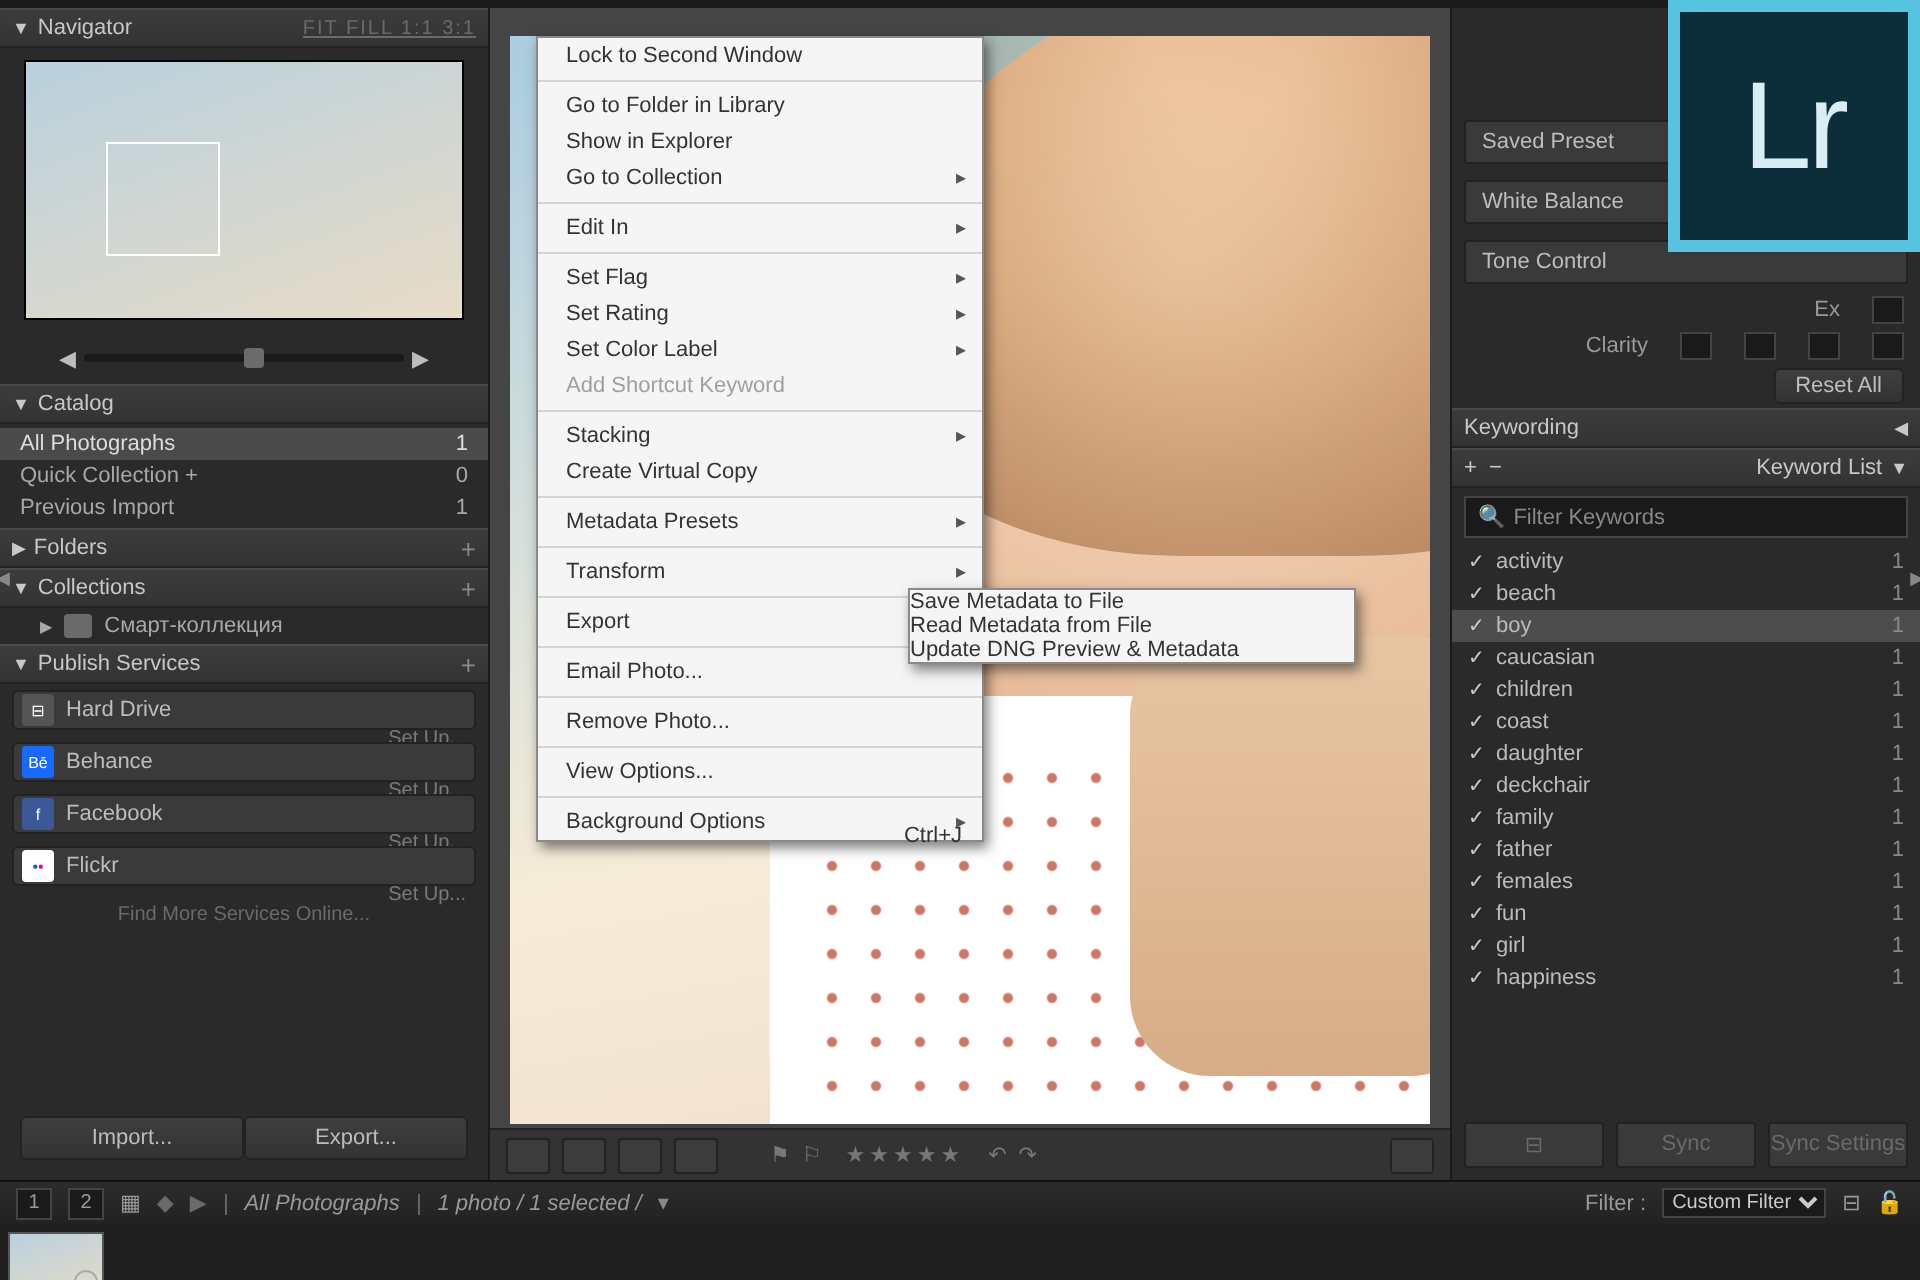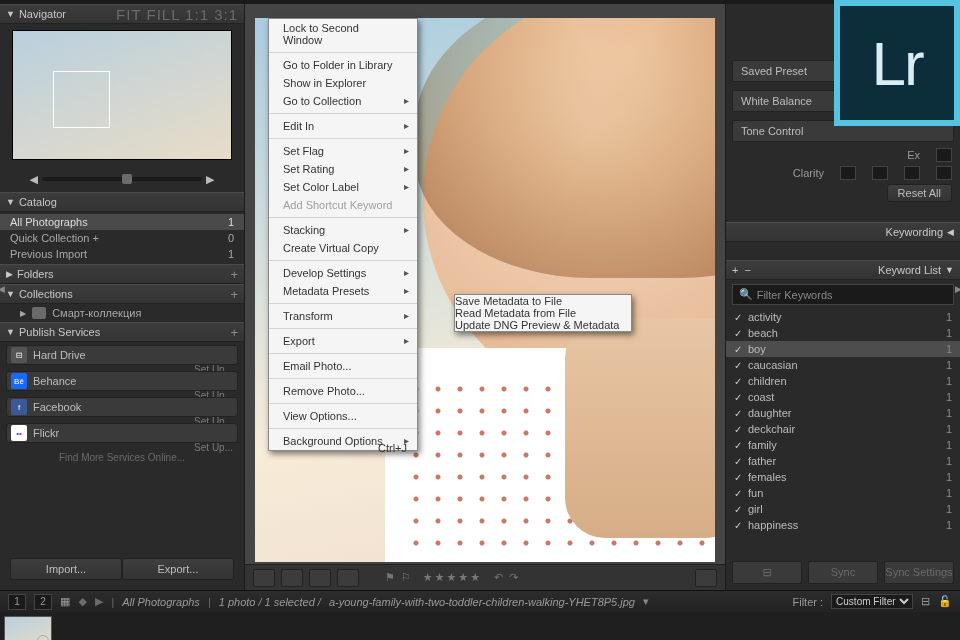--- a/index.html
+++ b/index.html
@@ -5,23 +5,23 @@
   * { box-sizing: border-box; margin: 0; padding: 0; font-family: "Segoe UI", Tahoma, sans-serif; }
   body { width: 960px; height: 640px; background: #2a2a2a; color: #bdbdbd; font-size: 11px; overflow: hidden; position: relative; }
   .topbar { height: 4px; background: #1a1a1a; }
   .row { display: flex; height: 586px; }
   .left { width: 245px; background: #2a2a2a; display: flex; flex-direction: column; border-right: 1px solid #1a1a1a; position: relative; }
   .mid { flex: 1; background: #454545; position: relative; }
   .right { width: 235px; background: #2a2a2a; display: flex; flex-direction: column; border-left: 1px solid #1a1a1a; position: relative; }
 
   .section-head { background: linear-gradient(#3c3c3c,#333); border-top: 1px solid #4a4a4a; border-bottom: 1px solid #222; height: 20px; display: flex; align-items: center; padding: 0 6px; color: #c8c8c8; }
   .section-head .tri { margin-right: 4px; font-size: 9px; }
-  .section-head.right-align { justify-content: flex-end; margin-top: 18px; }
+  .section-head.right-align { justify-content: space-between; }
   .section-head.right-align .tri { margin-left: 4px; margin-right: 0; }
-  .section-head .small { font-size: 15px; color: #6a6a6a; margin-left: auto; letter-spacing: 1px; }
+  .section-head .small { font-size: 10px; color: #6a6a6a; margin-left: auto; letter-spacing: 1px; text-decoration: underline; }
   .section-head .plus { color: #8a8a8a; margin-left: auto; font-size: 13px; }
   .nav-thumb { margin: 6px 12px 6px 12px; height: 130px; background: linear-gradient(160deg,#b9d0dd,#e8dcc7); position: relative; border: 1px solid #000; }
   .nav-thumb::after { content:""; position:absolute; left:40px; top:40px; width:55px; height:55px; border:1px solid #fff; }
   .nav-zoom { height: 26px; display:flex; align-items:center; justify-content:center; gap:4px; }
   .nav-zoom .track { width: 160px; height:4px; background:#1a1a1a; border-radius:2px; position:relative; }
   .nav-zoom .thumb { position:absolute; left:50%; top:-3px; width:10px; height:10px; background:#6b6b6b; border-radius:2px; }
 
   .list { padding: 2px 0; }
   .list-row { display:flex; justify-content:space-between; padding: 2px 10px; color:#a8a8a8; }
   .list-row.sel { background:#4a4a4a; color:#ddd; }
@@ -44,27 +44,27 @@
   .dress { position:absolute; left:130px; top:330px; width:380px; height:220px; background:#fff; border-radius:30px 30px 0 0; }
   .dots { position:absolute; left:150px; top:360px; width:340px; height:180px; background-image:radial-gradient(#c76 2px,transparent 3px); background-size:22px 22px; }
   .hand { position:absolute; right:-30px; top:300px; width:180px; height:220px; background:linear-gradient(#e8c6a4,#d6ad86); border-radius:40px; }
 
   .toolbar { position:absolute; left:0; right:0; bottom:0; height:26px; background:#333; border-top:1px solid #222; display:flex; align-items:center; padding:0 8px; gap:6px; color:#777; }
   .tool { width:22px; height:18px; background:#3c3c3c; border:1px solid #222; border-radius:2px; }
   .stars { letter-spacing:2px; margin:0 6px; }
   .tool.end { margin-left:auto; }
 
   
-  .ctx { position:absolute; left:268px; top:18px; width:150px; background:#f5f5f5; border:1px solid #8a8a8a; box-shadow:2px 3px 6px rgba(0,0,0,0.5); color:#333; font-size:11px; z-index:50; }
+  .ctx { position:absolute; left:268px; top:18px; width:224px; background:#f5f5f5; border:1px solid #8a8a8a; box-shadow:2px 3px 6px rgba(0,0,0,0.5); color:#333; font-size:11px; z-index:50; }
   .ctx div.item { padding:3px 22px 3px 14px; position:relative; }
   .ctx div.item.sub::after { content:"▸"; position:absolute; right:8px; top:3px; font-size:10px; color:#555; }
   .ctx div.item.hl { background:#3a85d6; color:#fff; }
   .ctx div.item.dis { color:#a0a0a0; }
   .ctx div.sep { height:1px; background:#d4d4d4; margin:3px 0; }
-  .ctx2 { position:absolute; left:454px; top:294px; width:178px; background:#f5f5f5; border:1px solid #8a8a8a; box-shadow:2px 3px 6px rgba(0,0,0,0.5); color:#333; font-size:11px; z-index:51; }
+  .ctx2 { position:absolute; left:454px; top:294px; width:224px; background:#f5f5f5; border:1px solid #8a8a8a; box-shadow:2px 3px 6px rgba(0,0,0,0.5); color:#333; font-size:11px; z-index:51; }
 
   
   .rp-btn { margin:4px 6px; background:#3a3a3a; border:1px solid #222; color:#bdbdbd; padding:4px 8px; font-size:11px; border-radius:2px; }
   .rp-row { display:flex; align-items:center; justify-content:flex-end; padding:2px 8px; gap:16px; color:#9a9a9a; }
   .rp-row .field { width:16px; height:14px; background:#1a1a1a; border:1px solid #444; display:inline-block; }
   .filter-in { margin:4px 6px; background:#1a1a1a; border:1px solid #444; color:#888; padding:3px 6px; font-size:11px; display:flex; align-items:center; gap:4px; }
   .kw-row { display:flex; align-items:center; padding:2px 8px; color:#bbb; }
   .kw-row .chk { width:10px; font-size:10px; color:#ccc; margin-right:4px; }
   .kw-row .cnt { margin-left:auto; color:#888; }
   .kw-row.sel { background:#4d4d4d; }
@@ -326,21 +326,20 @@
 <div class="botbar">
   <span class="pg">1</span>
   <span class="pg">2</span>
   <span style="font-style:normal">▦</span>
   <span class="arrow">◆</span>
   <span class="arrow">▶</span>
   <span style="color:#6a6a6a">|</span>
   <span>All Photographs</span>
   <span style="color:#6a6a6a">|</span>
   <span>1 photo / 1 selected /</span>
-  <span>a-young-family-with-two-toddler-children-walking-YHET8P5.jpg</span>
   <span style="font-style:normal;color:#888">▾</span>
   <span class="fright">Filter :</span>
   <select><option>Custom Filter</option></select>
   <span style="font-style:normal">⊟</span>
   <span style="font-style:normal">🔓</span>
 </div>
 <div class="filmstrip">
   <div class="fthumb"></div>
 </div>
 
@@ -354,21 +353,20 @@
     <div class="item sub">Edit In</div>
     <div class="sep"></div>
     <div class="item sub">Set Flag</div>
     <div class="item sub">Set Rating</div>
     <div class="item sub">Set Color Label</div>
     <div class="item dis">Add Shortcut Keyword</div>
     <div class="sep"></div>
     <div class="item sub">Stacking</div>
     <div class="item">Create Virtual Copy</div>
     <div class="sep"></div>
-    <div class="item sub">Develop Settings</div>
     <div class="item sub">Metadata Presets</div>
     <div class="sep"></div>
     <div class="item sub">Transform</div>
     <div class="sep"></div>
     <div class="item sub">Export</div>
     <div class="sep"></div>
     <div class="item">Email Photo...</div>
     <div class="sep"></div>
     <div class="item">Remove Photo...</div>
     <div class="sep"></div>

